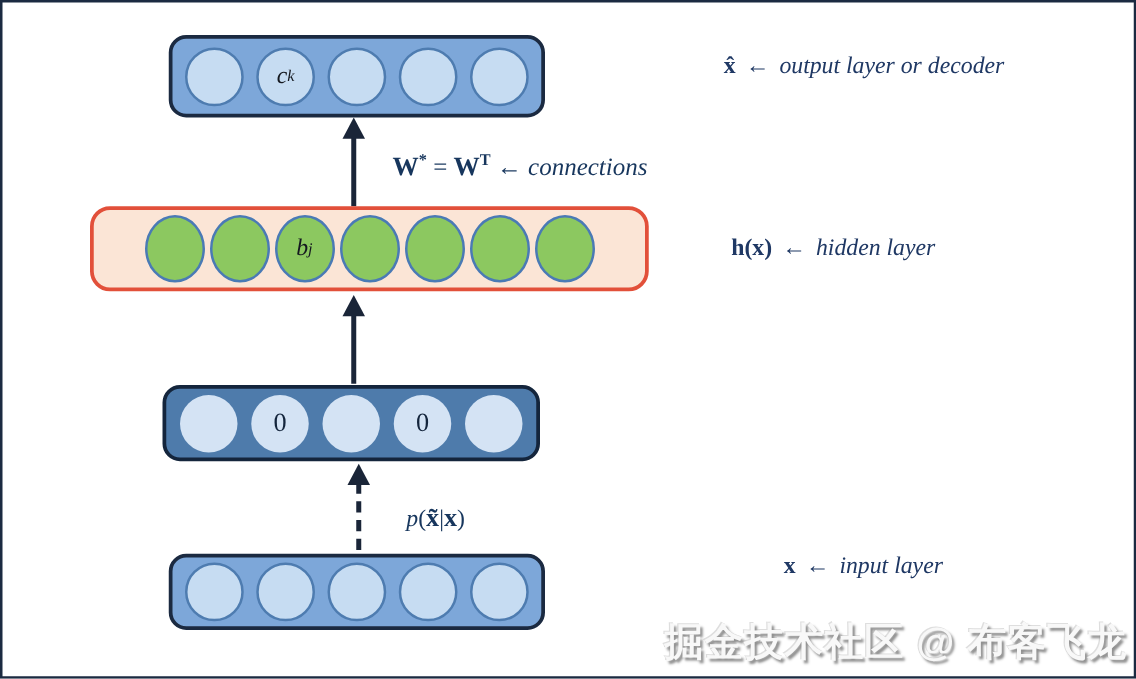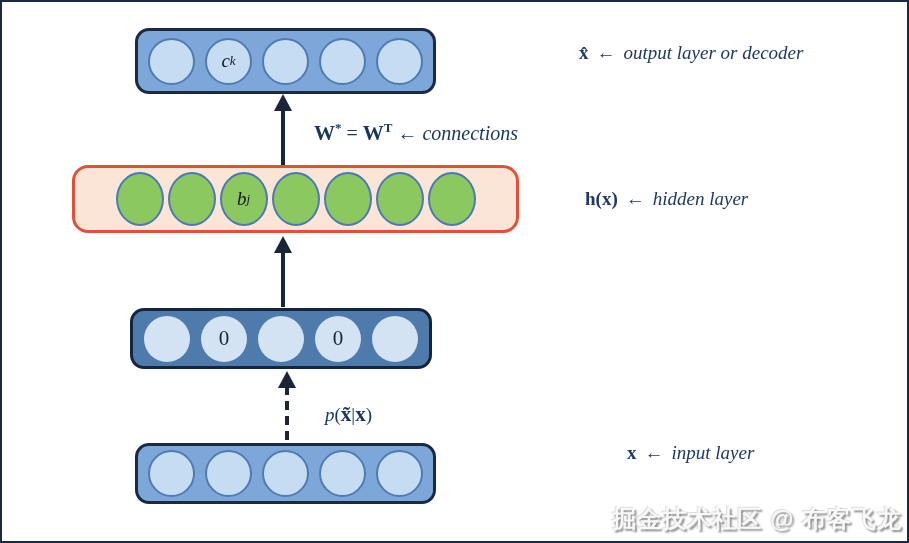--- a/index.html
+++ b/index.html
@@ -35,21 +35,21 @@
   .side-label .arr{margin:0 8px;}
   .side-label i{font-style:italic;}
   .formula{
     position:absolute;white-space:pre;color:#17365d;font-size:20px;
   }
   .formula b{font-weight:bold;font-size:21px;}
   .formula sup{font-size:13px;}
   .formula i{font-style:italic;}
   .watermark{
     position:absolute;right:5px;bottom:6px;
-    font-family:"Liberation Sans",sans-serif;font-weight:bold;font-size:24px;
+    font-family:"Liberation Sans",sans-serif;font-weight:bold;font-size:31px;
     color:#f8f8f8;letter-spacing:1px;
     text-shadow:2px 2px 2px #8f8f8f,-1px -1px 0 #dedede;
   }
 </style>
 </head>
 <body>
 
 <div class="canvas">
 
   <svg class="arrows" width="909" height="543">

